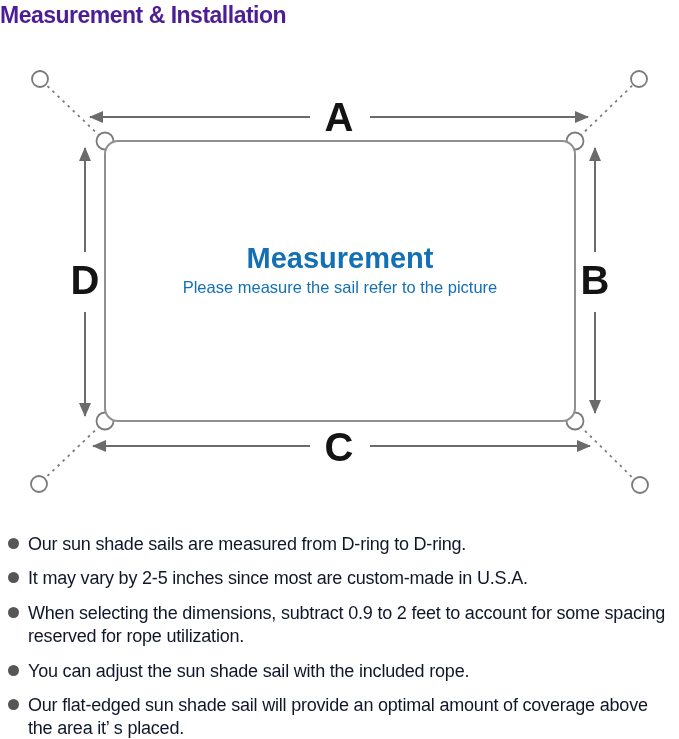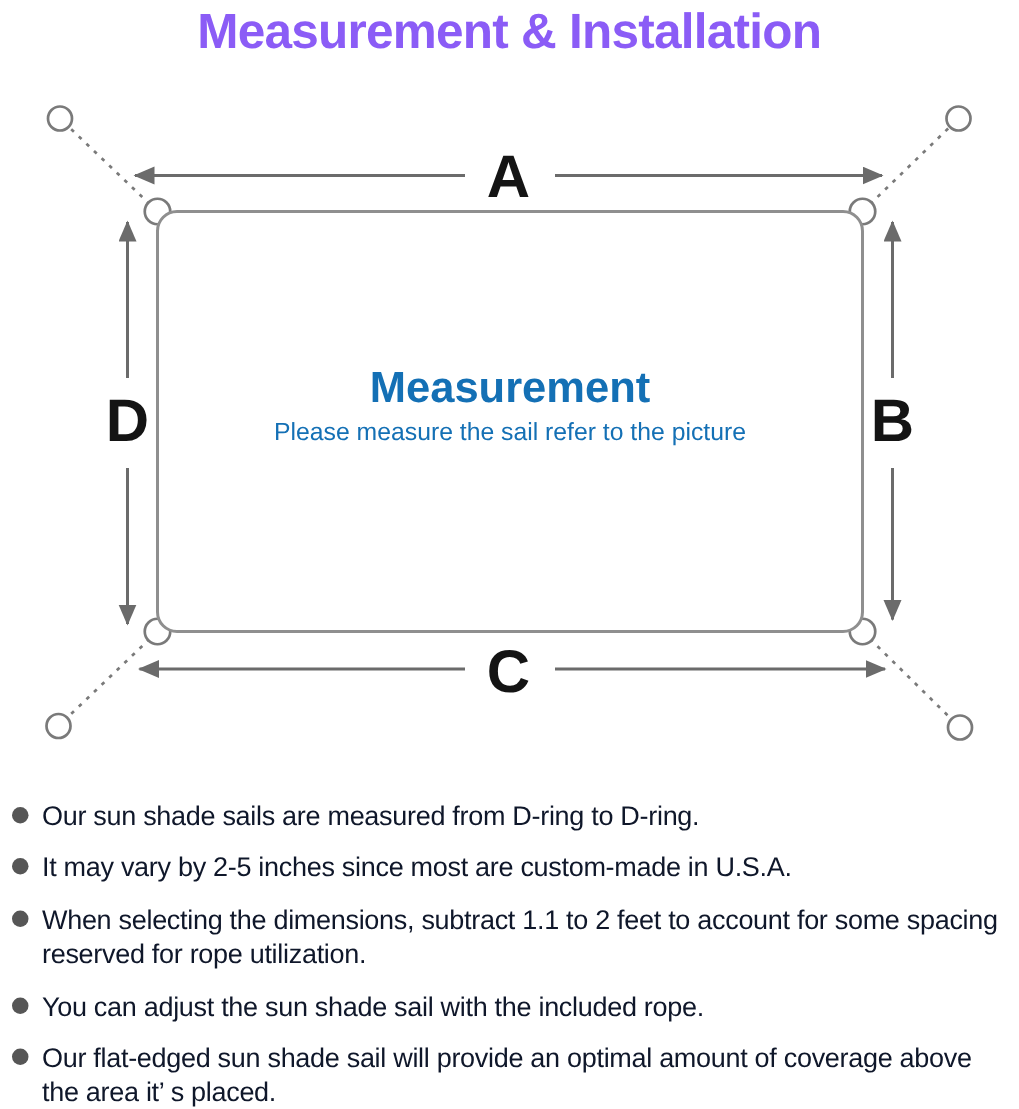--- a/index.html
+++ b/index.html
@@ -14,25 +14,25 @@
     height: 739px;
     background: #ffffff;
     overflow: hidden;
   }
   .page-title {
     position: absolute;
     top: 2px;
     left: 0;
     width: 100%;
     margin: 0;
-    text-align: center;
-    font-size: 33px;
+    text-align: left;
+    font-size: 23px;
     font-weight: bold;
     letter-spacing: -0.5px;
-    color: #8b5cf6;
+    color: #4c1d95;
   }
   .diagram-wrap {
     position: absolute;
     top: 60px;
     left: 0;
     width: 679px;
     height: 475px;
   }
   .bullets {
     position: absolute;
@@ -149,21 +149,21 @@
     <li>
       <span class="bullet-dot"></span>
       <span>Our sun shade sails are measured from D-ring to D-ring.</span>
     </li>
     <li>
       <span class="bullet-dot"></span>
       <span>It may vary by 2-5 inches since most are custom-made in U.S.A.</span>
     </li>
     <li>
       <span class="bullet-dot"></span>
-      <span>When selecting the dimensions, subtract 1.1 to 2 feet to account for some spacing reserved for rope utilization.</span>
+      <span>When selecting the dimensions, subtract 0.9 to 2 feet to account for some spacing reserved for rope utilization.</span>
     </li>
     <li>
       <span class="bullet-dot"></span>
       <span>You can adjust the sun shade sail with the included rope.</span>
     </li>
     <li>
       <span class="bullet-dot"></span>
       <span>Our flat-edged sun shade sail will provide an optimal amount of coverage above the area it’ s placed.</span>
     </li>
   </ul>

